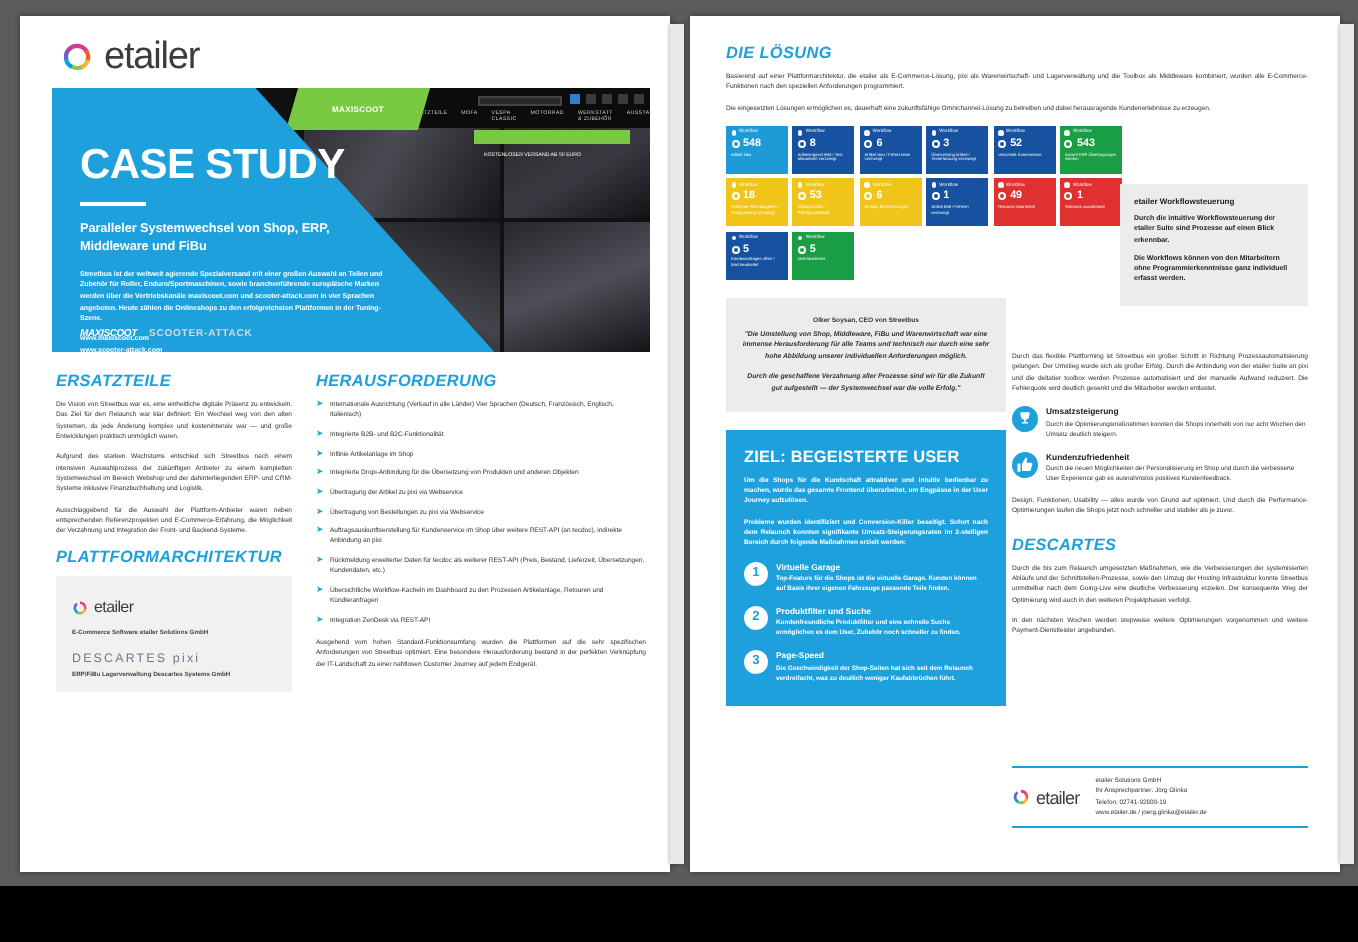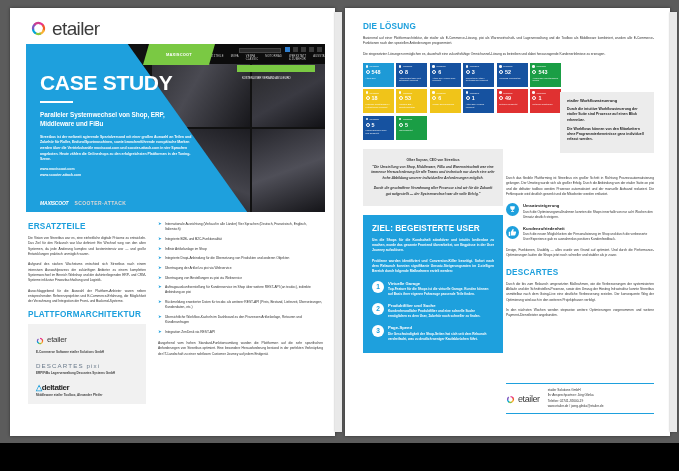--- a/index.html
+++ b/index.html
@@ -23,21 +23,21 @@
   .page-edge  { position:absolute; top:12px; height:420px; width:7px; background:#e9e9e9; box-shadow:0 0 2px rgba(0,0,0,.4);}
   .edge-left  { left:335px; }
   .edge-right { left:670px; }
 
   
   .logo-row { padding:11px 0 6px 20px; display:flex; align-items:center; gap:5px; }
   .logo-mark { width:17px; height:17px; position:relative; flex:none; }
   .logo-mark svg { display:block; }
   .logo-word { font-size:19px; letter-spacing:-.6px; color:#3c3c3c; font-weight:400; line-height:1; }
 
-  .hero { position:relative; height:168px; margin:0 10px 0 16px; background:#111; overflow:hidden; }
+  .hero { position:relative; height:132px; margin:0 10px 0 16px; background:#111; overflow:hidden; }
   .hero-photos { position:absolute; inset:0; display:grid; grid-template-columns:1.35fr 1fr; grid-template-rows:1fr 1fr; gap:2px; padding-left:42%; }
   .ph { background:#1b1b1f; position:relative; overflow:hidden; }
   .ph1 { background:linear-gradient(120deg,#2b2b30 0%,#4a4a52 45%,#17171b 100%); }
   .ph2 { background:linear-gradient(150deg,#222 0%,#3a3a42 60%,#121216 100%); }
   .ph3 { background:linear-gradient(200deg,#1d1d22 0%,#44444c 55%,#101014 100%); }
   .ph4 { background:linear-gradient(160deg,#26262c 0%,#4f4f58 50%,#141418 100%); }
 
   .hero-nav { position:absolute; top:0; left:40%; right:0; height:20px; background:#0c0c0c; display:flex; align-items:flex-end; }
   .hero-nav-items { display:flex; gap:7px; font-size:2.6px; color:#cfcfcf; padding:0 0 3px 40px; letter-spacing:.2px;}
   .hero-nav-search { position:absolute; right:44px; top:4px; width:42px; height:5px; background:#2a2a2a; border:.4px solid #444; }
@@ -61,20 +61,21 @@
   .hero-logos { position:absolute; left:14px; bottom:6px; display:flex; gap:6px; align-items:center; z-index:4;}
   .hl1 { font-size:5px; font-weight:bold; color:#fff; font-style:italic; letter-spacing:-.2px;}
   .hl2 { font-size:5px; font-weight:bold; color:#d8d8d8; letter-spacing:.4px;}
 
   .cols { display:flex; gap:12px; padding:10px 12px 0 18px; }
   .col { flex:1; }
   .col-l { flex:0 0 118px; }
   h2.sec {
     color:#1ea0dd; font-size:8.2px; font-weight:bold; letter-spacing:.2px;
     margin-bottom:5px;
+    font-style:italic;
   }
   p.body { font-size:3.3px; line-height:1.62; color:#333; text-align:justify; margin-bottom:5px; letter-spacing:-.02px;}
   .archbox { background:#f1f1f1; padding:7px 8px; margin-top:3px; }
   .arch-item { margin-bottom:8px; }
   .arch-item:last-child { margin-bottom:0; }
   .arch-logo { display:flex; align-items:center; gap:3px; }
   .arch-logo .w { font-size:8px; color:#3c3c3c; letter-spacing:-.3px;}
   .arch-desc { font-size:3.1px; color:#444; margin-top:1.5px; font-weight:bold;}
   .desc-logo { font-size:6.2px; color:#6b7b8c; letter-spacing:1.1px; }
   .delta { font-size:8px; color:#2a2a2a; font-weight:bold; letter-spacing:-.4px;}
@@ -227,28 +228,25 @@
                 </svg>
               </span>
               <span class="w">etailer</span>
             </div>
             <div class="arch-desc">E-Commerce Software etailer Solutions GmbH</div>
           </div>
           <div class="arch-item">
             <div class="desc-logo">DESCARTES pixi</div>
             <div class="arch-desc">ERP/FiBu Lagerverwaltung Descartes Systems GmbH</div>
           </div>
-          <div class="arch-item">
-            <div class="delta"><span class="tri">△</span><span>deltatier</span></div>
-            <div class="arch-desc">Middleware etailer Toolbox, Alexander Pfeifer</div>
-          </div>
         </div>
       </div>
 
       <div class="col">
+        <h2 class="sec">HERAUSFORDERUNG</h2>
         <ul class="chall">
           <li><span class="arrow">➤</span><span>Internationale Ausrichtung (Verkauf in alle Länder) Vier Sprachen (Deutsch, Französisch, Englisch, Italienisch)</span></li>
           <li><span class="arrow">➤</span><span>Integrierte B2B- und B2C-Funktionalität</span></li>
           <li><span class="arrow">➤</span><span>Inflinie Artikelanlage im Shop</span></li>
           <li><span class="arrow">➤</span><span>Integrierte Dropi-Anbindung für die Übersetzung von Produkten und anderen Objekten</span></li>
           <li><span class="arrow">➤</span><span>Übertragung der Artikel zu pixi via Webservice</span></li>
           <li><span class="arrow">➤</span><span>Übertragung von Bestellungen zu pixi via Webservice</span></li>
           <li><span class="arrow">➤</span><span>Auftragsauskunftserstellung für Kundenservice im Shop über weitere REST-API (an tecdoc), indirekte Anbindung an pixi</span></li>
           <li><span class="arrow">➤</span><span>Rückmeldung erweiterter Daten für tecdoc als weiterer REST-API (Preis, Bestand, Lieferzeit, Übersetzungen, Kundendaten, etc.)</span></li>
           <li><span class="arrow">➤</span><span>Übersichtliche Workflow-Kacheln im Dashboard zu den Prozessen Artikelanlage, Retouren und Kündleranfragen</span></li>

